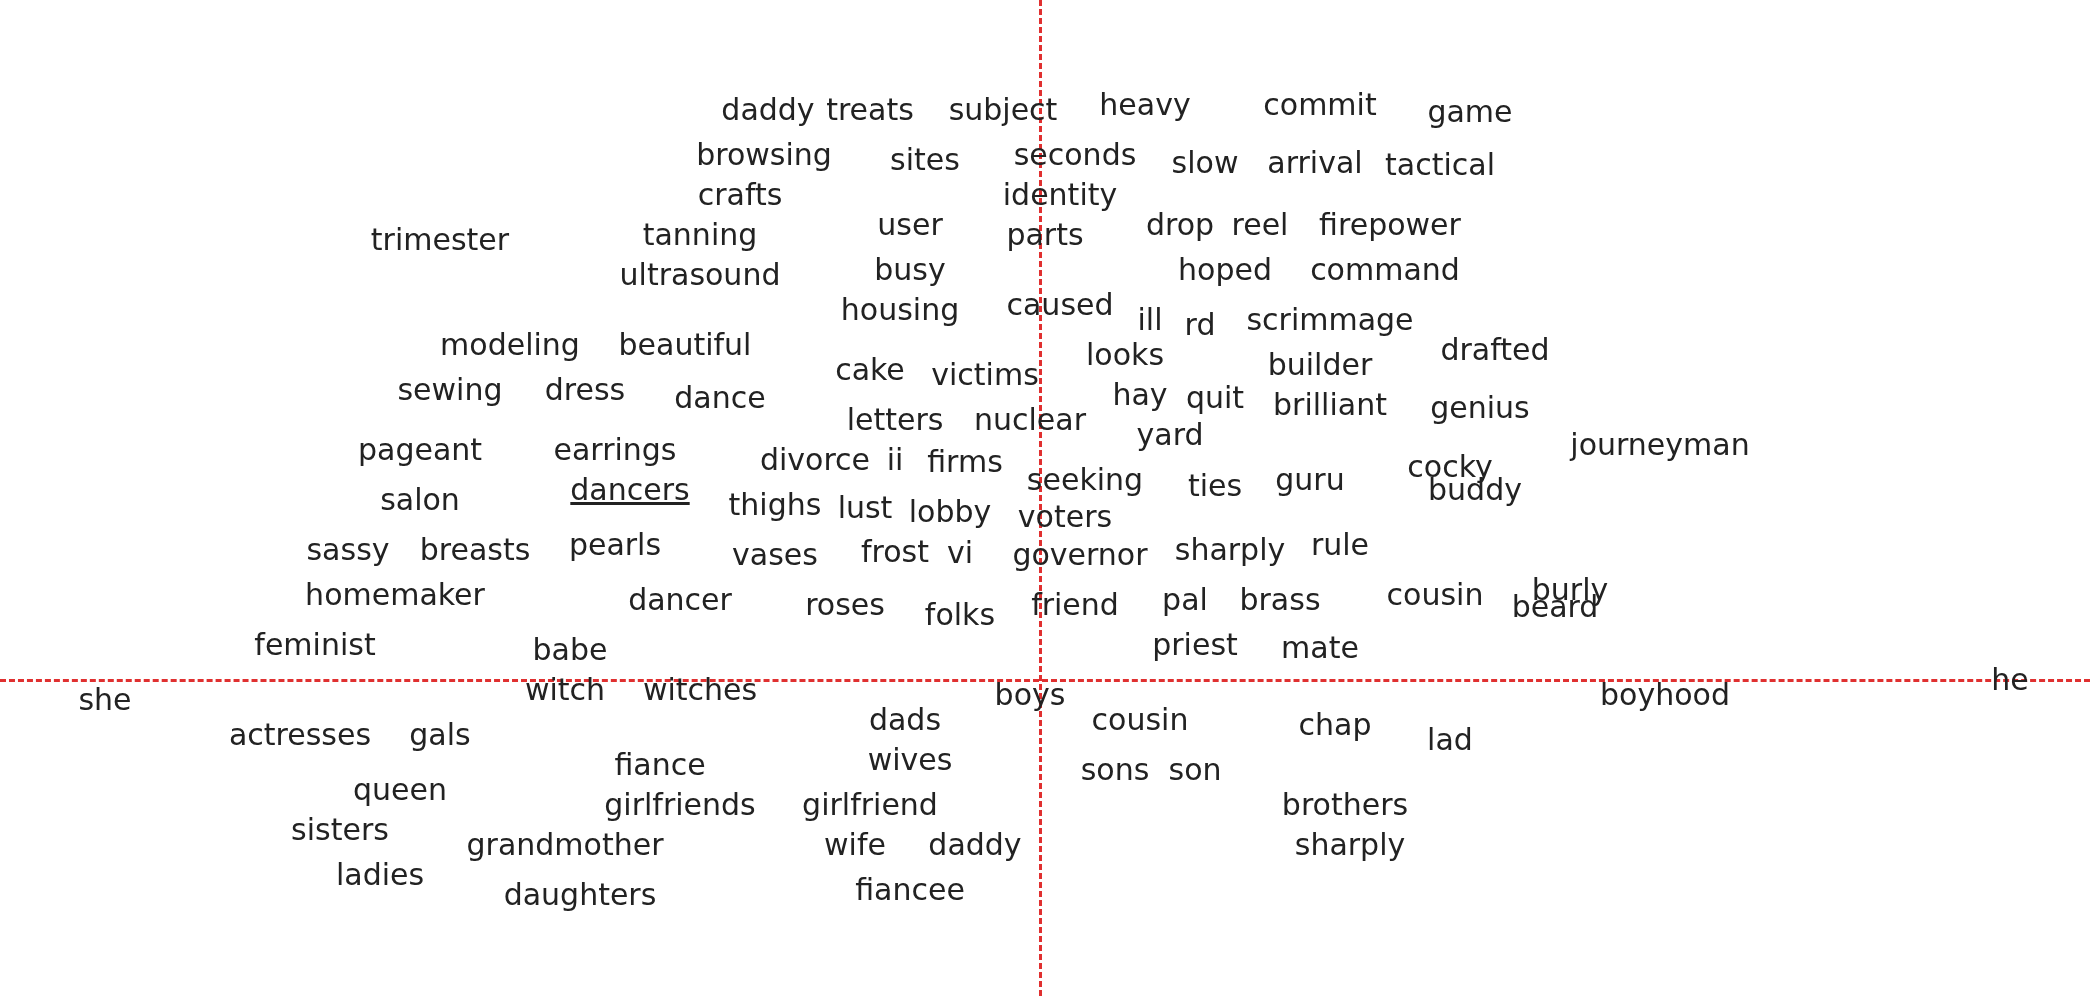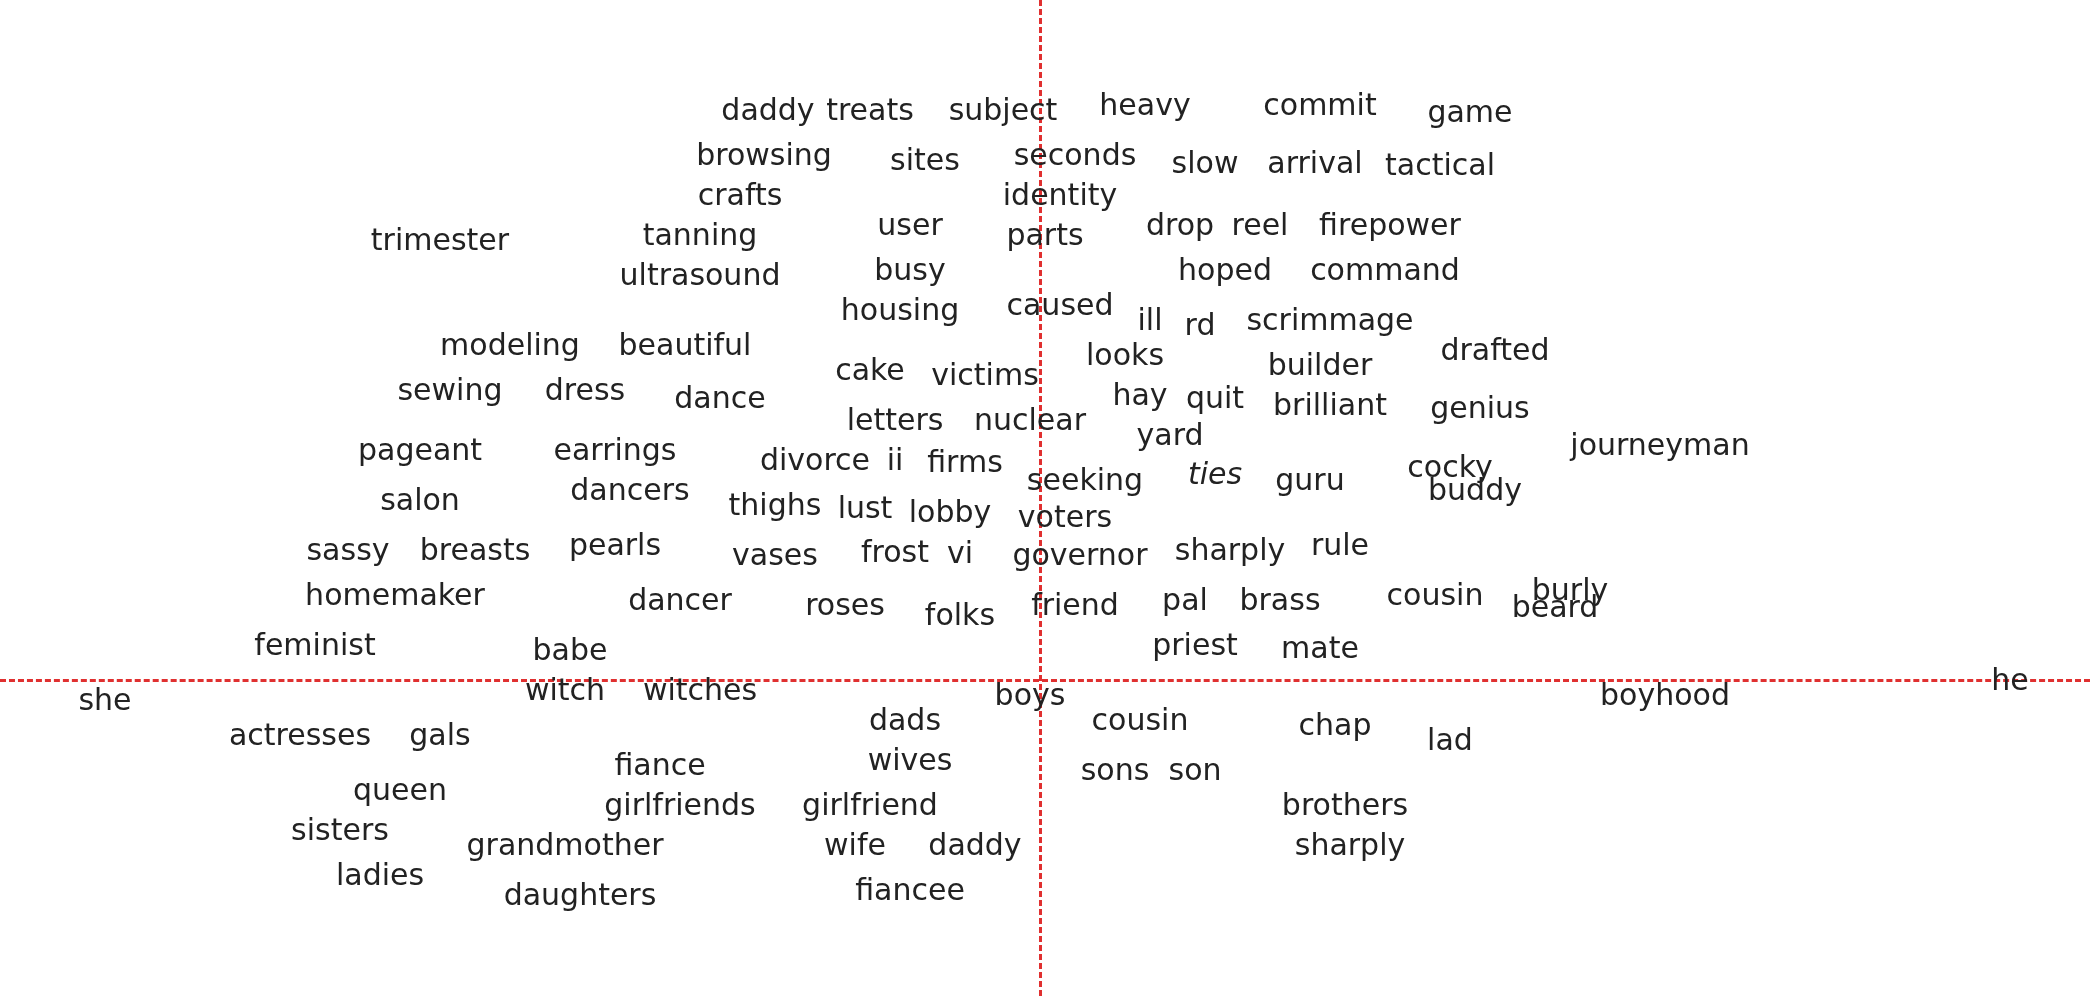--- a/index.html
+++ b/index.html
@@ -95,23 +95,23 @@
     <div class="w" style="left: 895px; top: 420px;">letters</div>
     <div class="w" style="left: 1030px; top: 420px;">nuclear</div>
     <div class="w" style="left: 1170px; top: 435px;">yard</div>
     <div class="w" style="left: 1660px; top: 445px;">journeyman</div>
     <div class="w" style="left: 420px; top: 450px;">pageant</div>
     <div class="w" style="left: 615px; top: 450px;">earrings</div>
     <div class="w" style="left: 815px; top: 460px;">divorce</div>
     <div class="w" style="left: 895px; top: 460px;">ii</div>
     <div class="w" style="left: 965px; top: 462px;">firms</div>
     <div class="w" style="left: 1450px; top: 455px; margin-top: 12px;">cocky</div>
-    <div class="w" style="left: 630px; top: 490px;">dancers</div>
+    <div class="w" style="left: 630px; top: 490px; text-decoration: underline;">dancers</div>
     <div class="w" style="left: 1085px; top: 480px;">seeking</div>
-    <div class="w" style="left: 1215px; top: 474px; font-style: italic;">ties</div>
+    <div class="w" style="left: 1215px; top: 486px;">ties</div>
     <div class="w" style="left: 1310px; top: 480px;">guru</div>
     <div class="w" style="left: 1475px; top: 490px;">buddy</div>
     <div class="w" style="left: 420px; top: 500px;">salon</div>
     <div class="w" style="left: 775px; top: 505px;">thighs</div>
     <div class="w" style="left: 865px; top: 508px;">lust</div>
     <div class="w" style="left: 950px; top: 512px;">lobby</div>
     <div class="w" style="left: 1065px; top: 517px;">voters</div>
     <div class="w" style="left: 348px; top: 550px;">sassy</div>
     <div class="w" style="left: 475px; top: 550px;">breasts</div>
     <div class="w" style="left: 615px; top: 545px;">pearls</div>

